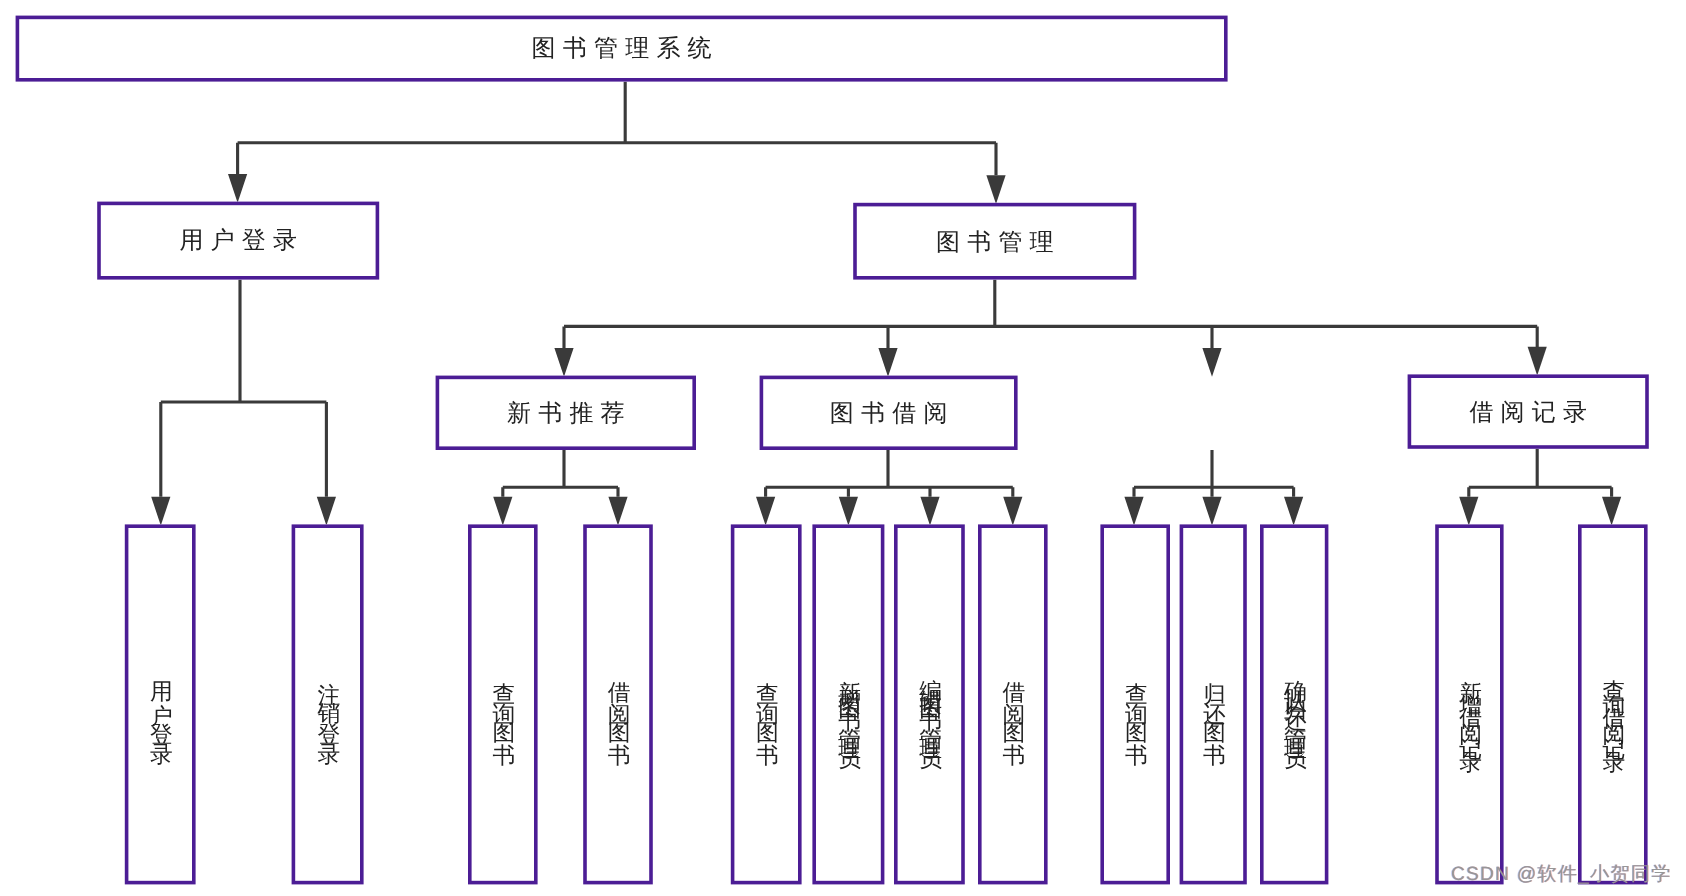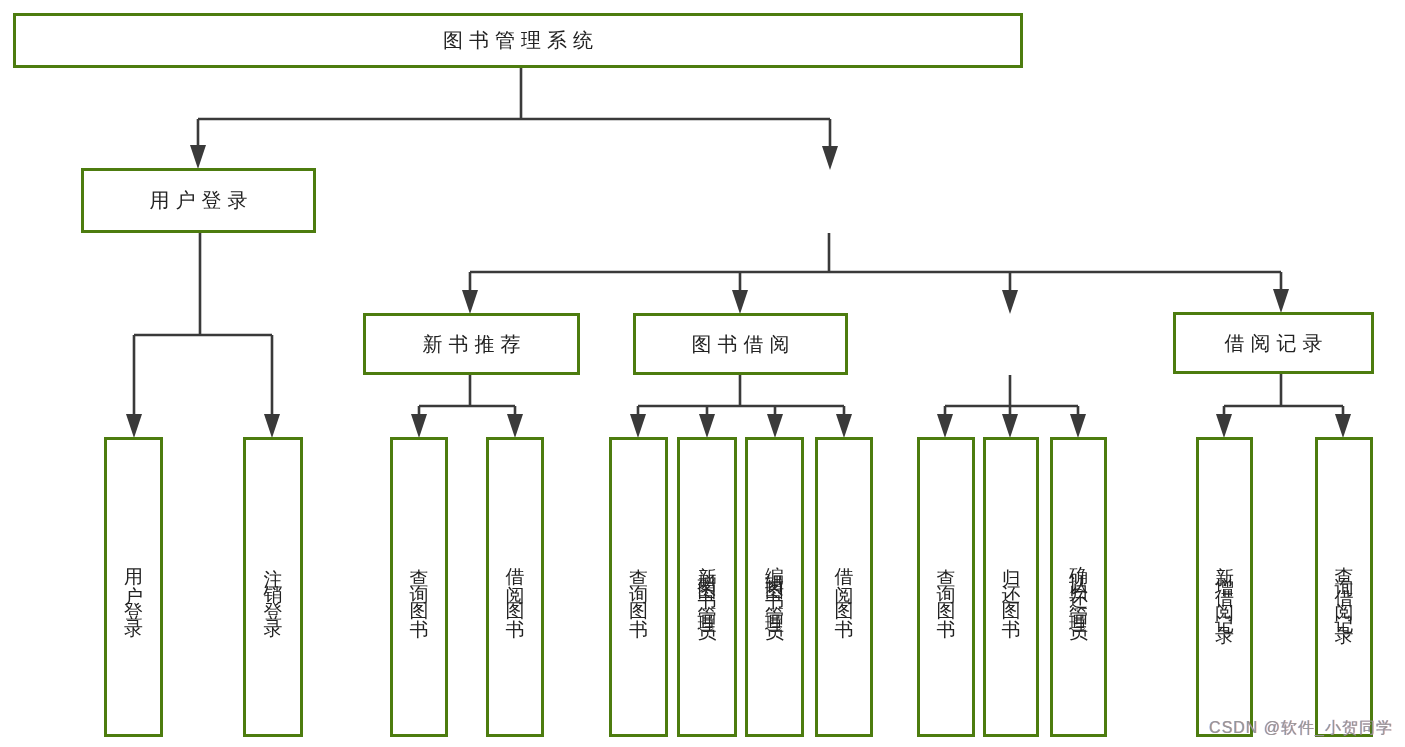--- a/index.html
+++ b/index.html
@@ -8,21 +8,21 @@
     width:1405px;height:747px;
     background:#ffffff;
     font-family:"Liberation Sans", sans-serif;
     overflow:hidden;
   }
   .connectors{position:absolute;left:0;top:0;width:1405px;height:747px;}
   .node{
     position:absolute;
     box-sizing:border-box;
     background:#ffffff;
-    border:3px solid #4d7c0f;
+    border:3px solid #4c1d95;
     color:#222222;
     display:flex;
     align-items:center;
     justify-content:center;
     text-align:center;
   }
   .h-node{
     font-size:20px;
     letter-spacing:6px;
     text-indent:6px;
@@ -87,20 +87,23 @@
     </g>
   </svg>
 
   <div class="node h-node" style="left:13px;top:13px;width:1010px;height:55px;">
     <span>图书管理系统</span>
   </div>
 
   <div class="node h-node" style="left:81px;top:168px;width:235px;height:65px;">
     <span>用户登录</span>
   </div>
+  <div class="node h-node" style="left:711px;top:169px;width:236px;height:64px;">
+    <span>图书管理</span>
+  </div>
 
   <div class="node h-node" style="left:363px;top:313px;width:217px;height:62px;align-items:center;">
     <span>新书推荐</span>
   </div>
   <div class="node h-node" style="left:633px;top:313px;width:215px;height:62px;">
     <span>图书借阅</span>
   </div>
   <div class="node h-node" style="left:1173px;top:312px;width:201px;height:62px;">
     <span>借阅记录</span>
   </div>

